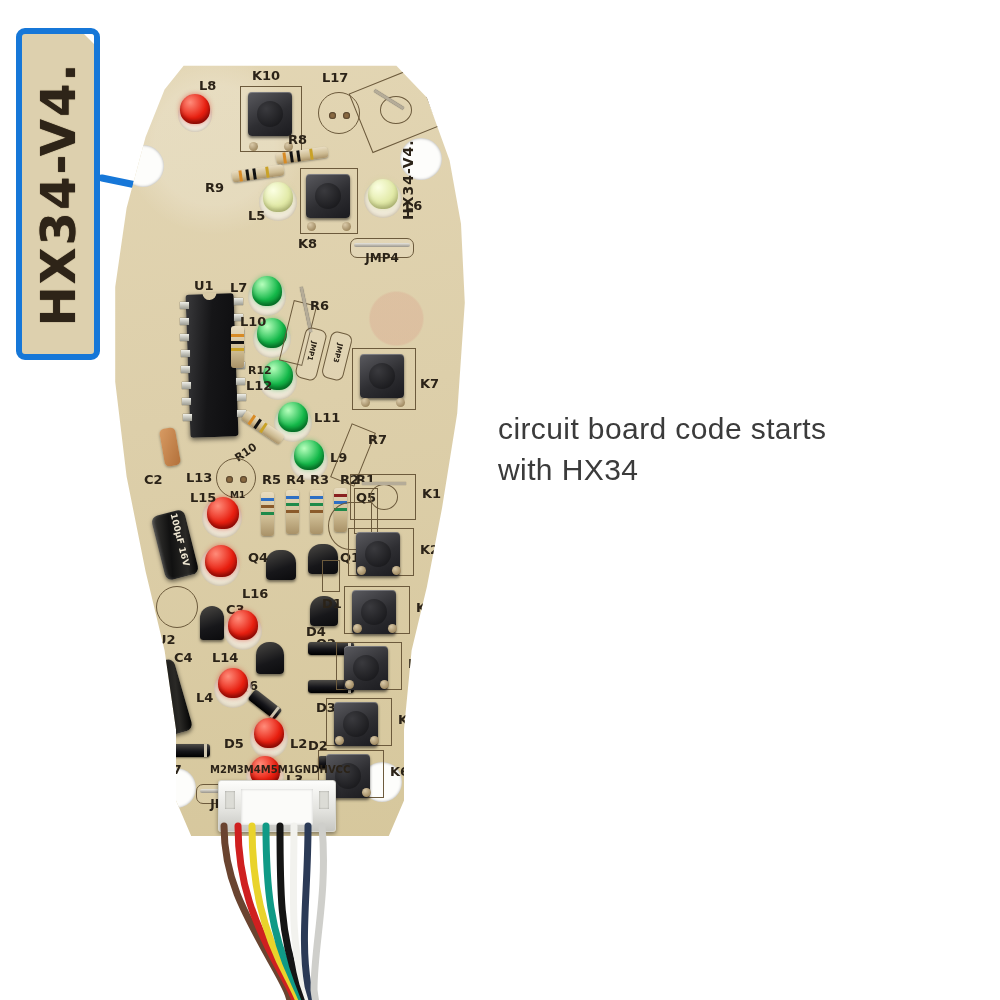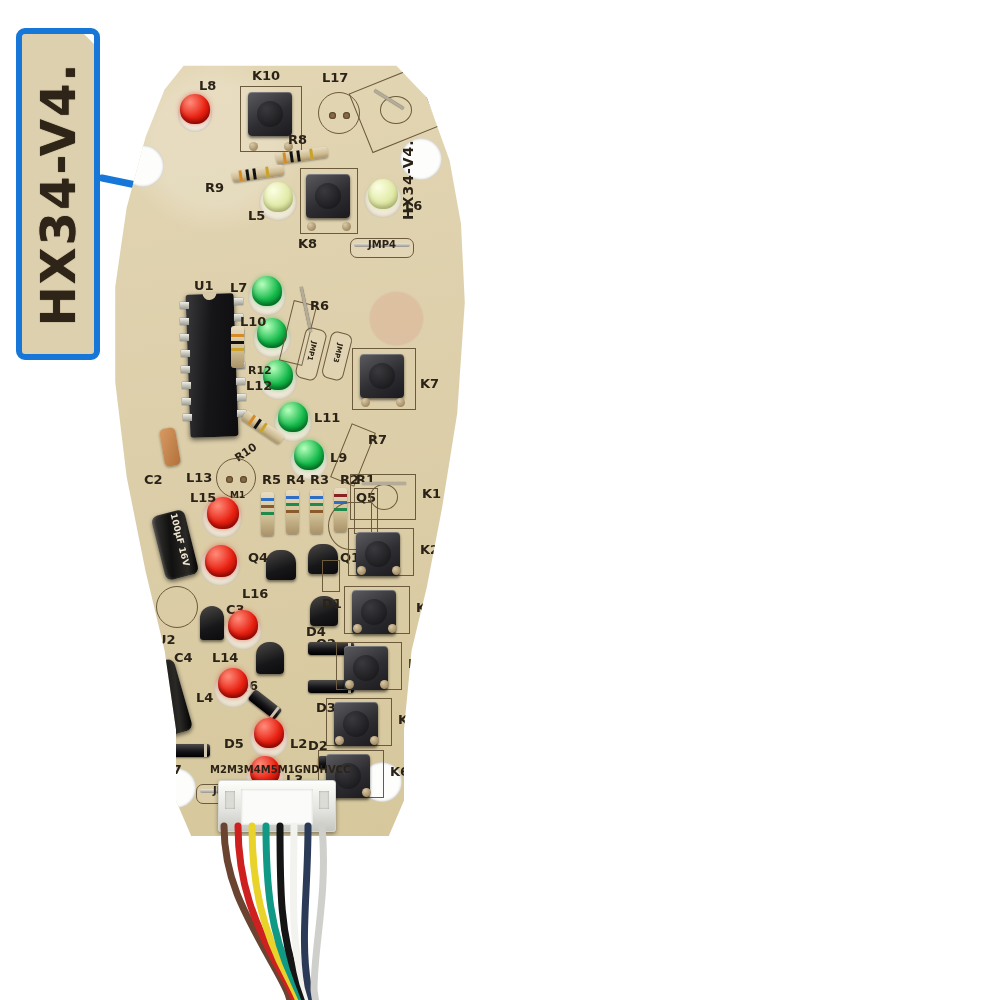--- a/index.html
+++ b/index.html
@@ -122,22 +122,22 @@
   #u1 .notch{position:absolute;left:17px;top:-1px;width:14px;height:7px;
     border-radius:0 0 8px 8px;background:#d8caa6;}
   .dip{position:absolute;width:9px;height:7px;background:linear-gradient(180deg,#efefe8,#9c9c92);
     box-shadow:0 0 1px #444;}
 
   
   .jmp{position:absolute;border:1.4px solid #6c5a3c;border-radius:7px;
     background:rgba(255,255,255,.10);}
   .jmp b{position:absolute;left:3px;right:3px;top:4px;height:4px;border-radius:2px;
     background:linear-gradient(180deg,#e7e5de,#9a958a);}
-  .jmp .jt{position:absolute;left:0;right:0;top:0;text-align:center;
-    font-family:"DejaVu Sans",sans-serif;font-size:10px;color:#2b2318;font-weight:bold;}
+  .jmp .jt{position:absolute;left:0;right:0;top:12px;text-align:center;
+    font-family:"DejaVu Sans",sans-serif;font-size:12px;color:#2b2318;font-weight:bold;}
 
   
   #conn{position:absolute;left:118px;top:730px;width:116px;height:50px;
     background:linear-gradient(180deg,#fdfdfb,#e2e2de 60%,#c7c7c2);
     border-radius:3px;box-shadow:0 2px 4px rgba(0,0,0,.4);border:1px solid #d6d6d0;}
   #conn .win{position:absolute;left:22px;top:8px;width:72px;height:36px;
     background:#fbfbf9;box-shadow:inset 0 0 3px rgba(0,0,0,.2);}
   #conn .ear{position:absolute;top:10px;width:10px;height:18px;background:#dcdcd6;
     box-shadow:inset 0 0 2px rgba(0,0,0,.35);}
   #pinlabels{position:absolute;left:110px;top:714px;width:135px;
@@ -500,15 +500,17 @@
         <path d="M180,6 C180,68 180,116 198,162 C205,180 208,187 210,195" stroke="#151515"></path>
         <path d="M194,6 C194,70 190,118 203,164 C209,182 212,188 213,196" stroke="#f2f2ee"></path>
         <path d="M208,6 C208,72 200,120 208,166 C213,184 215,190 216,197" stroke="#2b3a56"></path>
         <path d="M222,6 C228,74 214,124 214,170 C216,186 218,192 219,198" stroke="#cfcfcb"></path>
       </g>
     </svg>
 
   </div>
 
   <div id="caption">
+    <div>circuit board code starts</div>
+    <div>with HX34</div>
   </div>
 
 </div>
 
 </body></html>

